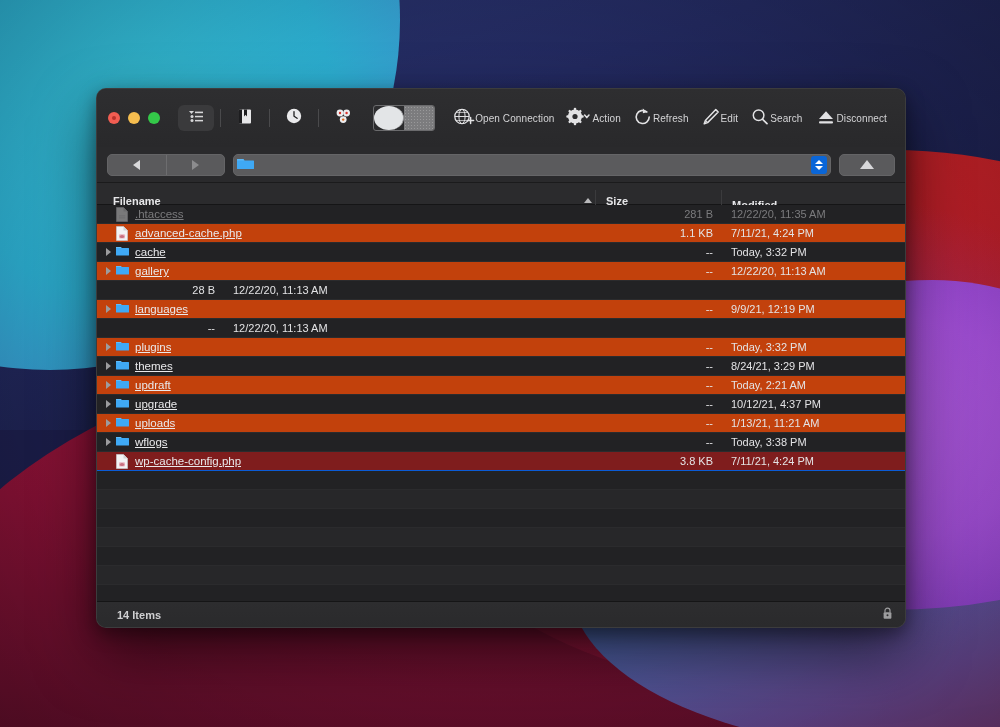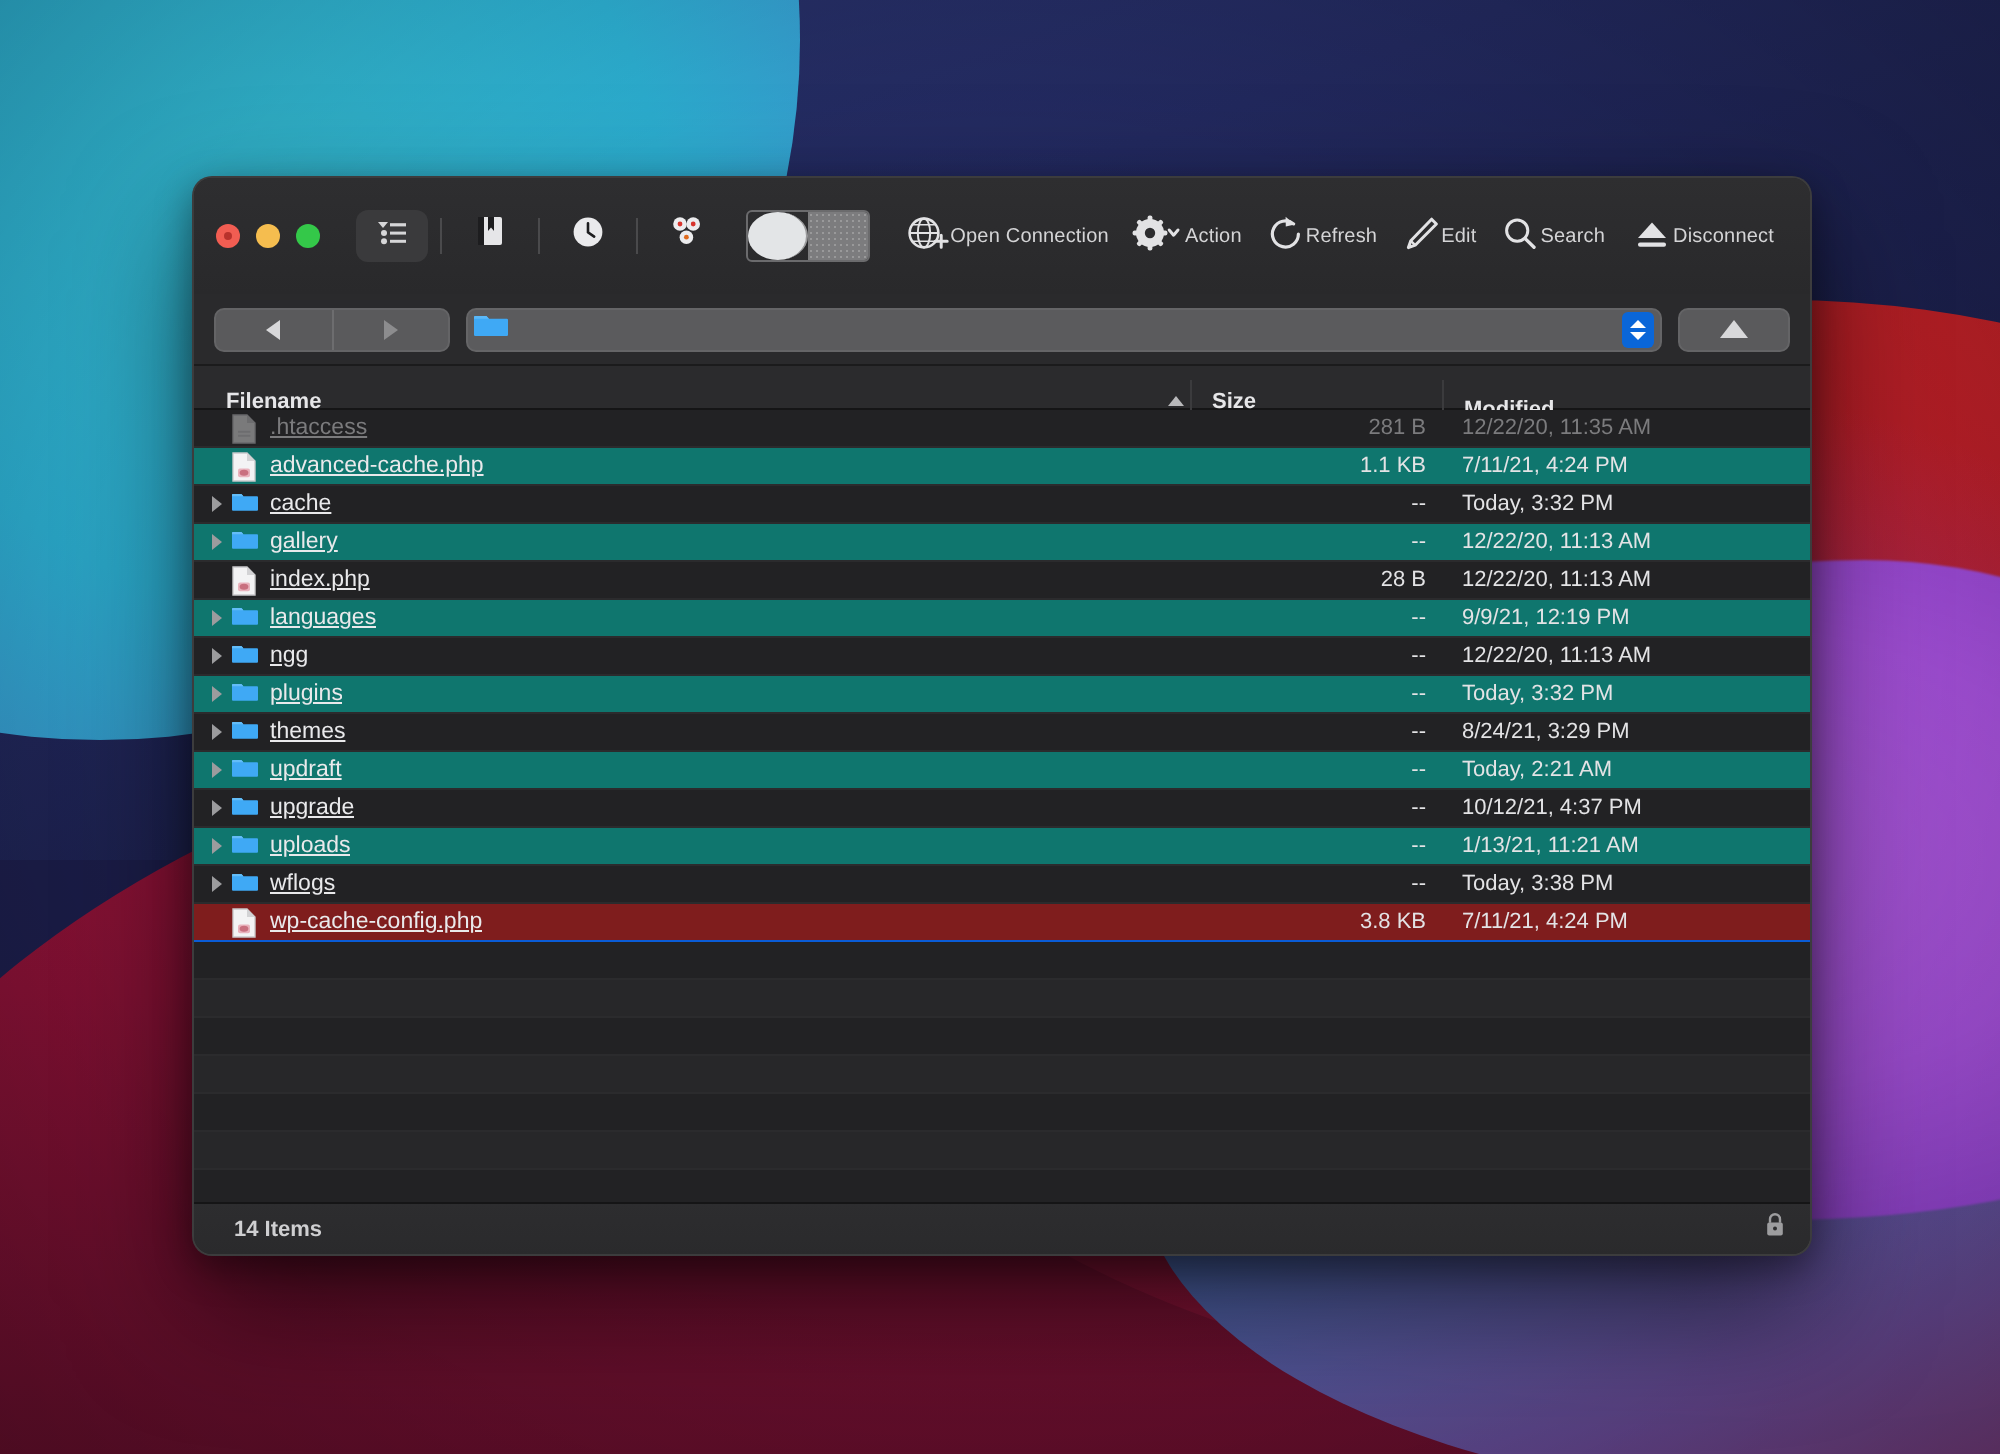--- a/index.html
+++ b/index.html
@@ -233,21 +233,21 @@
     position: relative;
   }
   .row {
     height: 19px;
     display: flex; align-items: center;
     font-size: 11.5px;
     color: #e9e9eb;
     border-bottom: 1px solid #2b2b2d;
     cursor: default;
   }
-  .row.alt { background: #0f766e; }
+  .row.alt { background: #c2410c; }
   .row.base { background: #222224; }
   .row.selected { background: #7f1d1d; border-bottom-color: #0a5cd6; }
   .row.dim .r-name, .row.dim .r-size, .row.dim .r-mod { color: #7b7b7d; }
   .row.dim .ficon { opacity: .42; }
 
   .r-name { width: 498px; display: flex; align-items: center; padding-left: 0; overflow: hidden; }
   .disc {
     width: 16px; display: flex; align-items: center; justify-content: center;
     flex: 0 0 16px; margin-left: 3px;
   }
@@ -526,58 +526,38 @@
             <span class="ficon"><svg width="13" height="11" viewBox="0 0 13 11">
                 <path d="M0.5 2 h4.2 l1 1.1 h6.8 a.5 .5 0 0 1 .5 .5 v6.3 a.5 .5 0 0 1 -.5 .5 H0.5 a.5 .5 0 0 1 -.5 -.5 V2.5 a.5 .5 0 0 1 .5 -.5 z" fill="#3fa9f5"></path>
                 <path d="M0.5 2 h4.2 l1 1.1 H0 V2.5 a.5 .5 0 0 1 .5 -.5 z" fill="#63bdf8"></path>
               </svg></span>
             <span class="r-label">gallery</span>
           </div>
           <div class="r-size">--</div>
           <div class="r-mod">12/22/20, 11:13 AM</div>
         </div>
         <div class="row base">
-          <div class="r-name">
-            <span class="disc"></span>
-            <span class="ficon"><svg width="12" height="15" viewBox="0 0 12 15">
-                <path d="M0.5 0.5 h7 l4 4 v10 h-11 z" fill="#f3f3f4" stroke="#c9c9cb" stroke-width=".7"></path>
-                <path d="M7.5 0.5 v4 h4 z" fill="#d3d3d5"></path>
-                <rect x="3" y="8.2" width="6" height="4.4" rx="1" fill="#e9b3bd"></rect>
-                <ellipse cx="6" cy="10.4" rx="2.2" ry="1.5" fill="#c9707f"></ellipse>
-              </svg></span>
-            <span class="r-label">index.php</span>
-          </div>
           <div class="r-size">28 B</div>
           <div class="r-mod">12/22/20, 11:13 AM</div>
         </div>
         <div class="row alt">
           <div class="r-name">
             <span class="disc">
               <span class="chev"></span>
             </span>
             <span class="ficon"><svg width="13" height="11" viewBox="0 0 13 11">
                 <path d="M0.5 2 h4.2 l1 1.1 h6.8 a.5 .5 0 0 1 .5 .5 v6.3 a.5 .5 0 0 1 -.5 .5 H0.5 a.5 .5 0 0 1 -.5 -.5 V2.5 a.5 .5 0 0 1 .5 -.5 z" fill="#3fa9f5"></path>
                 <path d="M0.5 2 h4.2 l1 1.1 H0 V2.5 a.5 .5 0 0 1 .5 -.5 z" fill="#63bdf8"></path>
               </svg></span>
             <span class="r-label">languages</span>
           </div>
           <div class="r-size">--</div>
           <div class="r-mod">9/9/21, 12:19 PM</div>
         </div>
         <div class="row base">
-          <div class="r-name">
-            <span class="disc">
-              <span class="chev"></span>
-            </span>
-            <span class="ficon"><svg width="13" height="11" viewBox="0 0 13 11">
-                <path d="M0.5 2 h4.2 l1 1.1 h6.8 a.5 .5 0 0 1 .5 .5 v6.3 a.5 .5 0 0 1 -.5 .5 H0.5 a.5 .5 0 0 1 -.5 -.5 V2.5 a.5 .5 0 0 1 .5 -.5 z" fill="#3fa9f5"></path>
-                <path d="M0.5 2 h4.2 l1 1.1 H0 V2.5 a.5 .5 0 0 1 .5 -.5 z" fill="#63bdf8"></path>
-              </svg></span>
-            <span class="r-label">ngg</span>
-          </div>
           <div class="r-size">--</div>
           <div class="r-mod">12/22/20, 11:13 AM</div>
         </div>
         <div class="row alt">
           <div class="r-name">
             <span class="disc">
               <span class="chev"></span>
             </span>
             <span class="ficon"><svg width="13" height="11" viewBox="0 0 13 11">
                 <path d="M0.5 2 h4.2 l1 1.1 h6.8 a.5 .5 0 0 1 .5 .5 v6.3 a.5 .5 0 0 1 -.5 .5 H0.5 a.5 .5 0 0 1 -.5 -.5 V2.5 a.5 .5 0 0 1 .5 -.5 z" fill="#3fa9f5"></path>

